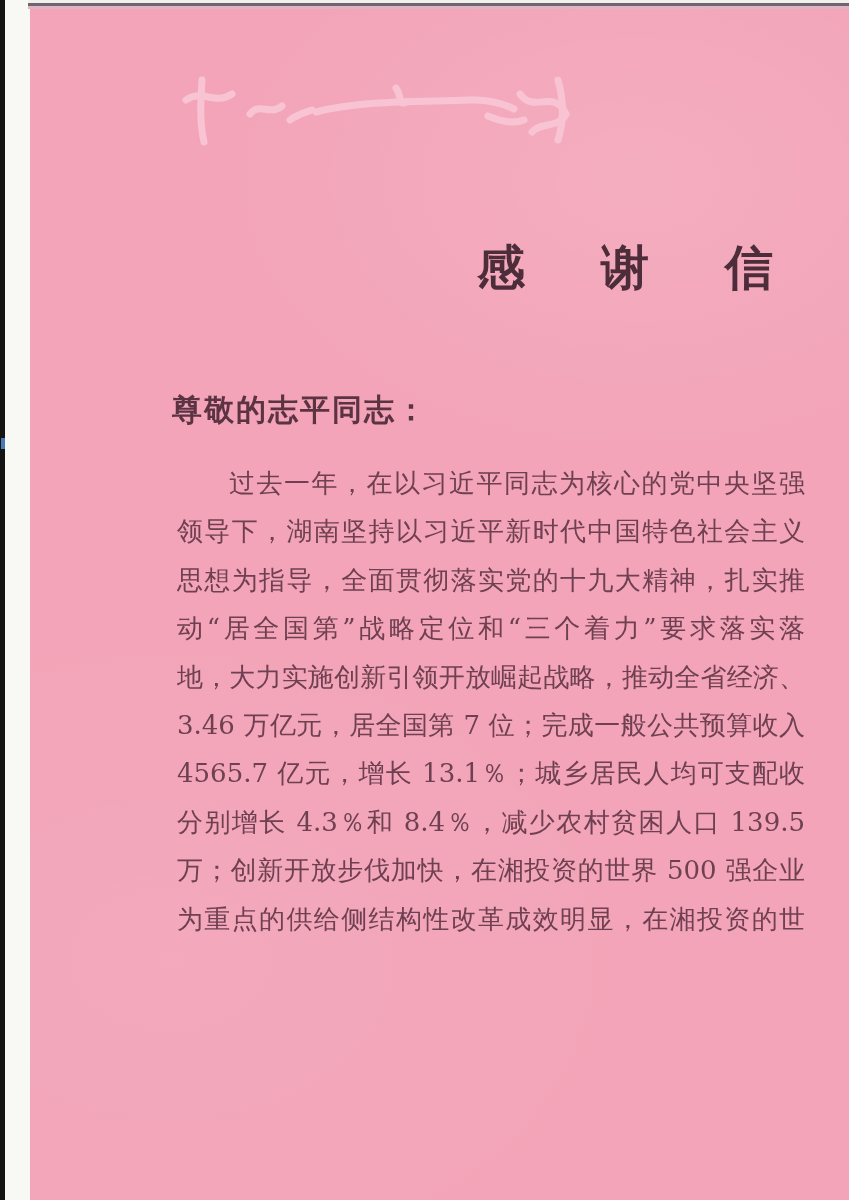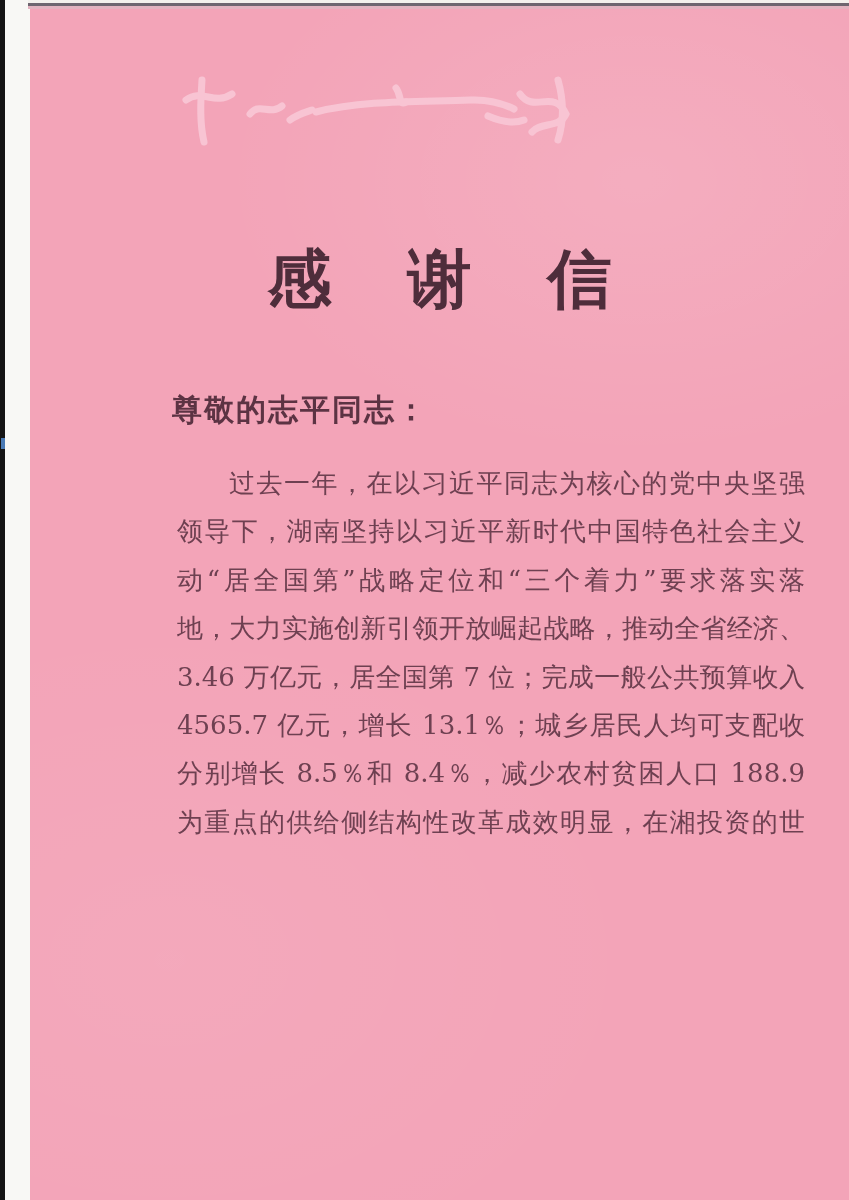--- a/index.html
+++ b/index.html
@@ -47,22 +47,22 @@
     width: 4px; height: 11px; background: #4a7ab5;
   }
   
   .handwriting {
     position: absolute; left: 158px; top: 58px;
     width: 430px; height: 95px;
   }
   
   .title {
     position: absolute; top: 236px; left: 30px; right: 0;
-    text-align: center;
-    font-size: 64px;
+    text-align: right;
+    font-size: 48px;
     font-weight: bold;
     color: #4e2d3b;
     letter-spacing: 76px;
     text-indent: 76px;
     white-space: nowrap;
   }
   .salutation {
     position: absolute; top: 390px; left: 144px;
     font-size: 30px;
     font-weight: bold;
@@ -114,21 +114,23 @@
     </g>
   </svg>
 
   <div class="title">感谢信</div>
 
   <div class="salutation">尊敬的志平同志：</div>
 
   <div class="body-text">
     <div class="line indent">过去一年，在以习近平同志为核心的党中央坚强</div>
     <div class="line">领导下，湖南坚持以习近平新时代中国特色社会主义</div>
+    <div class="line">思想为指导，全面贯彻落实党的十九大精神，扎实推</div>
     <div class="line">动“居全国第”战略定位和“三个着力”要求落实落</div>
     <div class="line">地，大力实施创新引领开放崛起战略，推动全省经济、</div>
     <div class="line">3.46 万亿元，居全国第 7 位；完成一般公共预算收入</div>
     <div class="line">4565.7 亿元，增长 13.1％；城乡居民人均可支配收入</div>
-    <div class="line">分别增长 8.5％和 8.4％，减少农村贫困人口 188.9</div>
+    <div class="line">分别增长 4.3％和 8.4％，减少农村贫困人口 139.5</div>
+    <div class="line">万；创新开放步伐加快，在湘投资的世界 500 强企业</div>
     <div class="line">为重点的供给侧结构性改革成效明显，在湘投资的世界、</div>
   </div>
 
 </div>
 
 </body></html>

